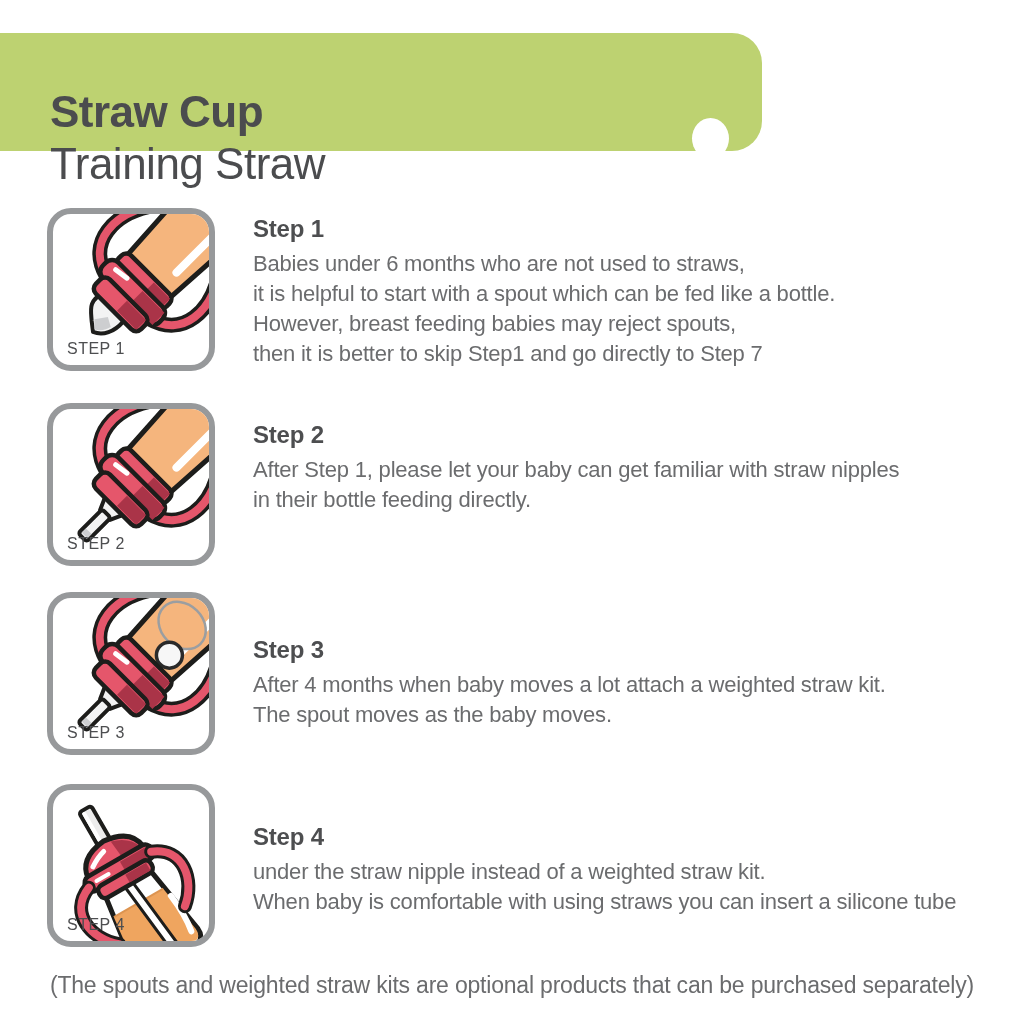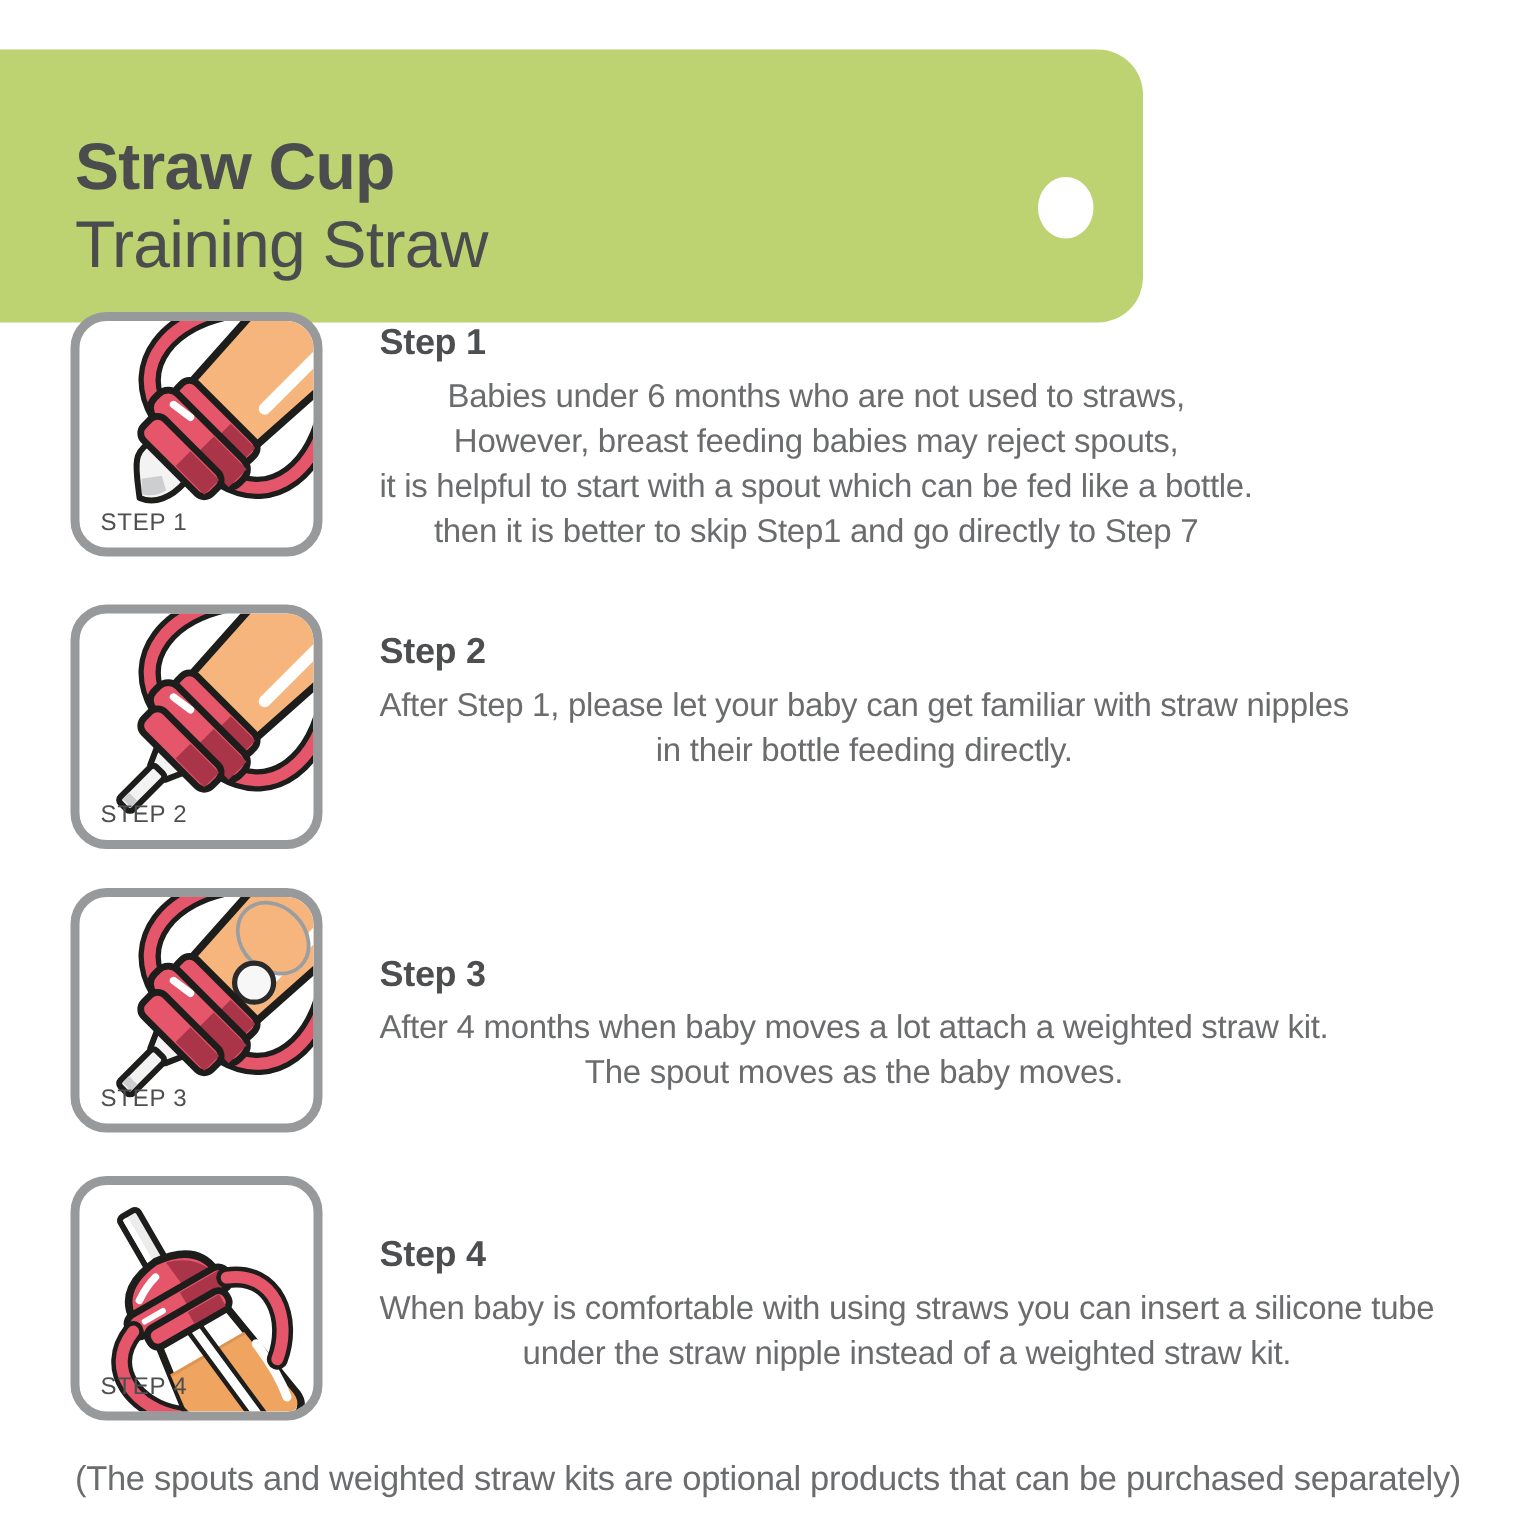--- a/index.html
+++ b/index.html
@@ -5,21 +5,21 @@
   * { margin:0; padding:0; box-sizing:border-box; }
   html,body { background:#ffffff; }
   body { font-family:"Liberation Sans", sans-serif; }
   #canvas {
     position:relative; width:1024px; height:1024px;
     background:#ffffff; overflow:hidden;
   }
 
   
   .banner {
-    position:absolute; left:0; top:33px; width:762px; height:182px;
+    position:absolute; left:0; top:33px; width:762px; height:118px;
     background:#bdd271;
     border-radius:0 30px 30px 0;
   }
   .banner-title { position:absolute; left:50px; top:53px; }
   .banner-line { font-size:44px; line-height:52px; color:#4b4c4e; letter-spacing:-0.5px; }
   .banner-line.bold { font-weight:bold; }
   .punch-hole {
     position:absolute; left:692px; top:85px; width:37px; height:41px;
     background:#ffffff; border-radius:50%;
   }
@@ -45,21 +45,21 @@
   #text1 { top:216px; }
   #text2 { top:422px; }
   #text3 { top:637px; }
   #text4 { top:824px; }
   .step-heading {
     font-size:24px; font-weight:bold; color:#4d4e50;
     line-height:26px; margin-bottom:7px; letter-spacing:-0.2px;
   }
   .step-line {
     font-size:22px; line-height:30px; color:#6b6c6e;
-    letter-spacing:-0.2px; white-space:nowrap;text-align:center;
+    letter-spacing:-0.2px; white-space:nowrap;
   }
 
   
   .footer-note {
     position:absolute; left:0; top:972px; width:1024px;
     text-align:center; font-size:23px; color:#6b6c6e; letter-spacing:-0.2px;
   }
 </style>
 </head>
 <body>
@@ -188,38 +188,38 @@
         <path d="M -36 2 C -66 14 -60 48 -38 66" stroke="#1d1d1b" stroke-width="14" fill="none" stroke-linecap="round"></path>
         <path d="M -36 2 C -66 14 -60 48 -38 66" stroke="#e5566b" stroke-width="8" fill="none" stroke-linecap="round"></path>
       </g>
     </svg>
     <div class="fig-label">STEP 4</div>
   </div>
 
   <div class="step-text" id="text1">
     <div class="step-heading">Step 1</div>
     <div class="step-line">Babies under 6 months who are not used to straws,</div>
+    <div class="step-line">it is helpful to start with a spout which can be fed like a bottle.</div>
     <div class="step-line">However, breast feeding babies may reject spouts,</div>
-    <div class="step-line">it is helpful to start with a spout which can be fed like a bottle.</div>
     <div class="step-line">then it is better to skip Step1 and go directly to Step 7</div>
   </div>
 
   <div class="step-text" id="text2">
     <div class="step-heading">Step 2</div>
     <div class="step-line">After Step 1, please let your baby can get familiar with straw nipples</div>
     <div class="step-line">in their bottle feeding directly.</div>
   </div>
 
   <div class="step-text" id="text3">
     <div class="step-heading">Step 3</div>
     <div class="step-line">After 4 months when baby moves a lot attach a weighted straw kit.</div>
     <div class="step-line">The spout moves as the baby moves.</div>
   </div>
 
   <div class="step-text" id="text4">
     <div class="step-heading">Step 4</div>
+    <div class="step-line">under the straw nipple instead of a weighted straw kit.</div>
     <div class="step-line">When baby is comfortable with using straws you can insert a silicone tube</div>
-    <div class="step-line">under the straw nipple instead of a weighted straw kit.</div>
   </div>
 
   <div class="footer-note">(The spouts and weighted straw kits are optional products that can be purchased separately)</div>
 
 </div>
 
 </body></html>

